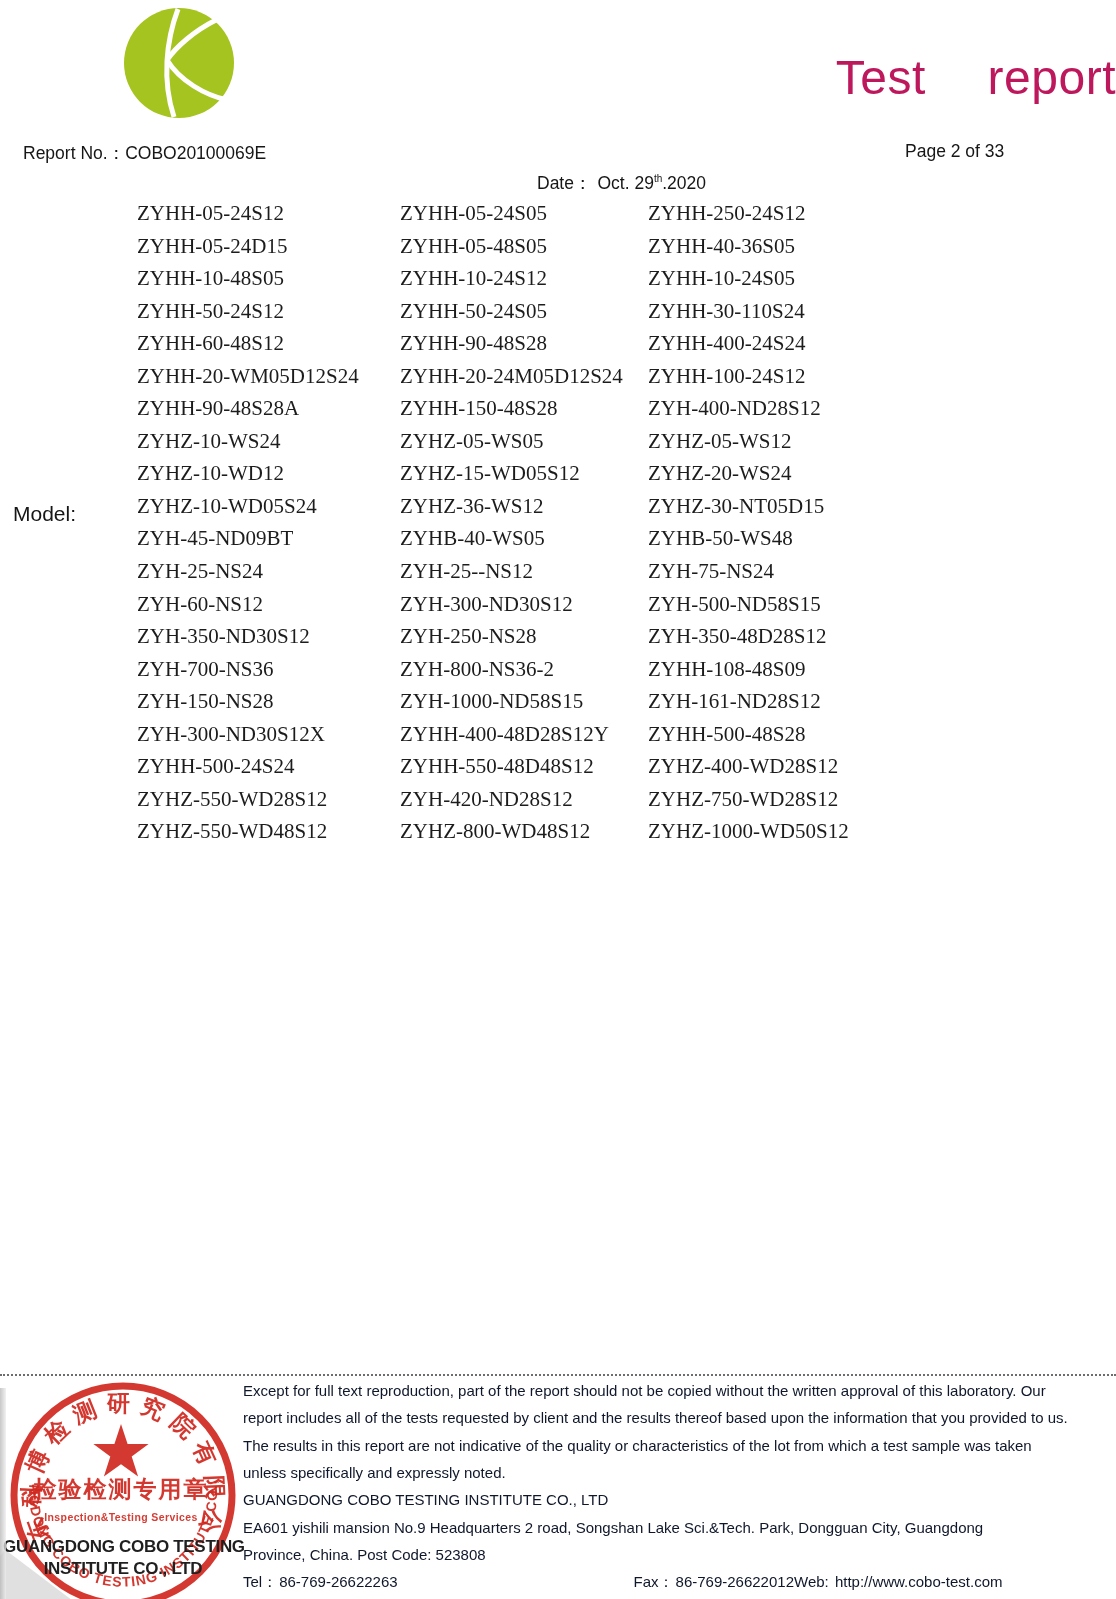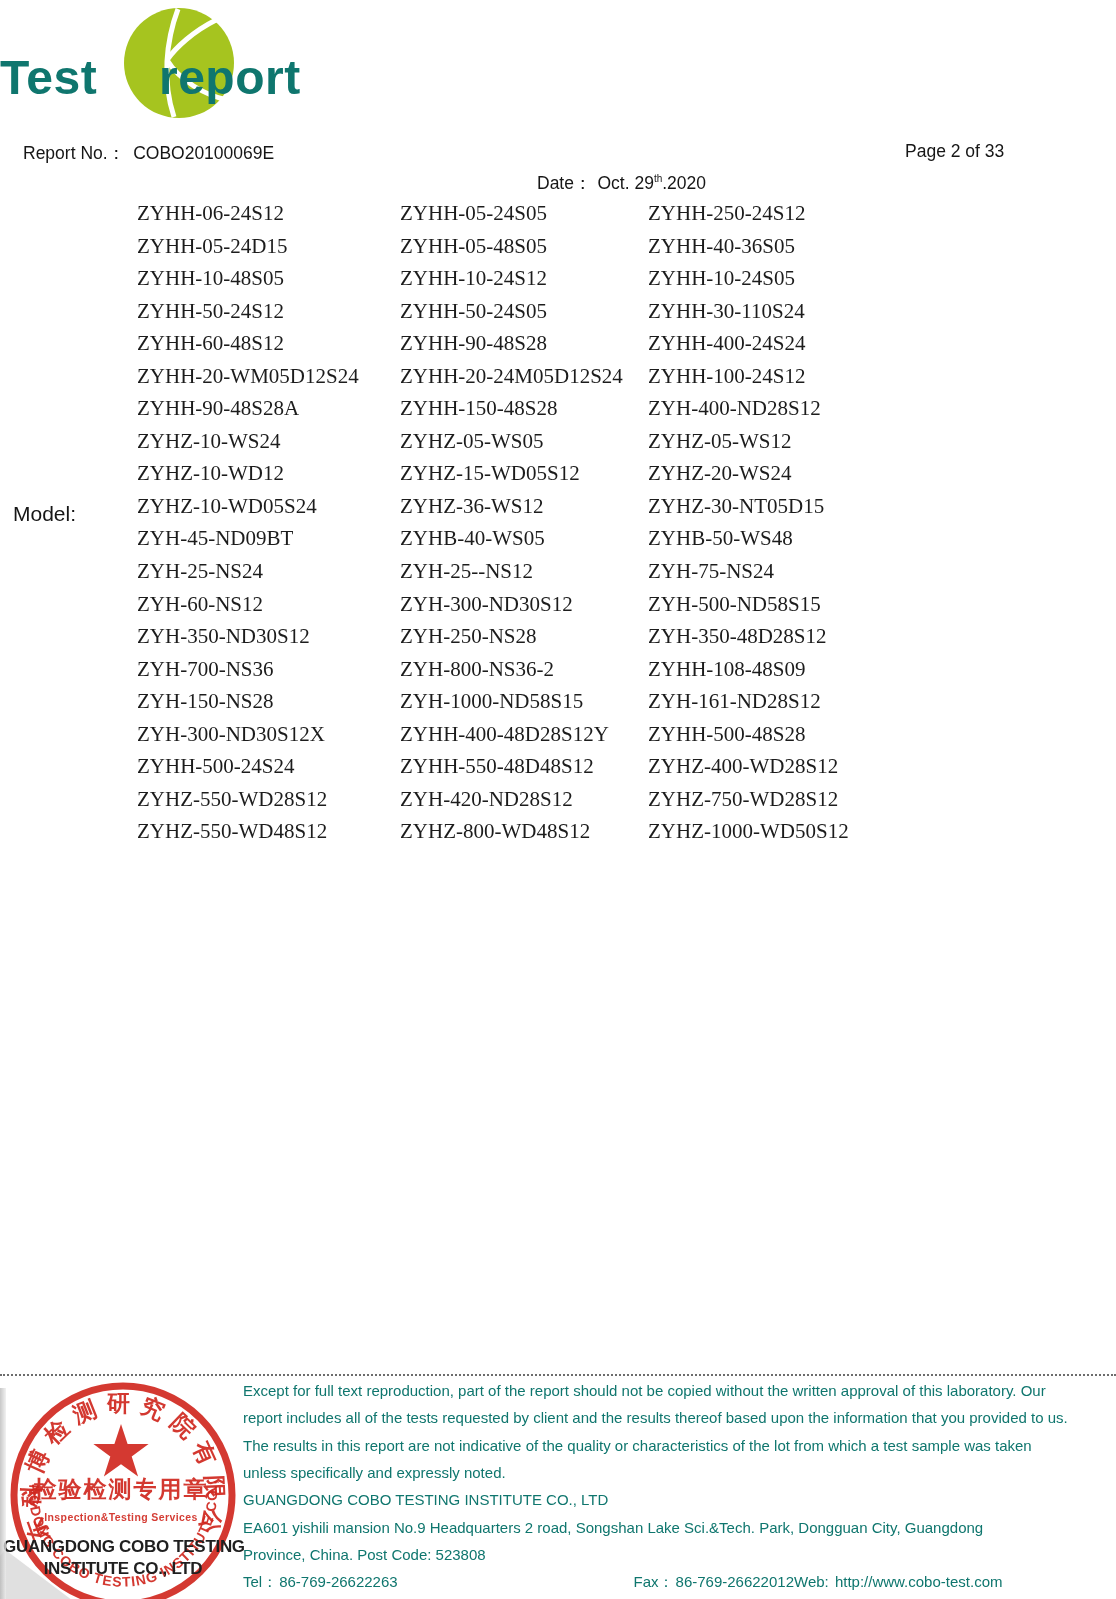--- a/index.html
+++ b/index.html
@@ -9,27 +9,27 @@
     margin:0 auto;
     background:#ffffff;
     overflow:hidden;
     font-family:"Liberation Sans", sans-serif;
     color:#1a1a1a;
   }
   
   .logo{position:absolute;left:123px;top:7px;width:113px;height:112px;}
   .title{
     position:absolute;left:0;top:50px;width:1116px;
-    text-align:left;
-    font-size:48px;font-weight:bold;color:#0f766e;
+    text-align:right;
+    font-size:48px;font-weight:normal;color:#be185d;
     word-spacing:48px;letter-spacing:0.5px;
   }
   .header-line{position:absolute;left:0;top:141px;width:1116px;height:24px;font-size:17.5px;color:#161616;}
   .hdr-report{position:absolute;left:23px;top:0;}
-  .hdr-report .val{margin-left:8px;}
+  .hdr-report .val{}
   .hdr-date{position:absolute;left:537px;top:16px;margin-top:14px;}
   .hdr-date .val{margin-left:6px;}
   .hdr-date sup{font-size:10px;vertical-align:super;line-height:0;}
   .hdr-page{position:absolute;left:905px;top:0;}
   
   .model-label{
     position:absolute;left:13px;top:502px;
     font-size:21px;color:#161616;
   }
   .model-grid{
@@ -41,21 +41,21 @@
     color:#1c1c1c;
     white-space:nowrap;
   }
   
   .dotline{
     position:absolute;left:0;top:1374px;width:1116px;height:0;
     border-top:2px dotted #6d6d6d;
   }
   .footer{
     position:absolute;left:243px;top:1377px;width:856px;
-    font-size:15px;line-height:27.35px;color:#0f766e;
+    font-size:15px;line-height:27.35px;color:#0f172a;
   }
   .footer .fline{white-space:nowrap;}
   .contact .c-tel{display:inline-block;width:257px;}
   .contact .c-fax{display:inline-block;width:294px;text-align:right;}
   .contact .lbl{margin-right:2px;}
   
   .stamp{position:absolute;left:3px;top:1381px;width:240px;height:218px;}
   .stamp-overlay{
     position:absolute;left:3px;width:240px;text-align:center;
     font-size:17px;font-weight:bold;letter-spacing:-0.3px;color:#1f1f1f;
@@ -88,21 +88,21 @@
   <div class="title">Test  report</div>
 
   <div class="header-line">
     <span class="hdr-report"><span>Report No.：</span><span class="val">COBO20100069E</span></span>
     <span class="hdr-date"><span>Date：</span><span class="val"><span>Oct. 29</span><sup>th</sup><span>.2020</span></span></span>
     <span class="hdr-page">Page 2 of 33</span>
   </div>
 
   <div class="model-label">Model:</div>
   <div class="model-grid">
-      <div>ZYHH-06-24S12</div>
+      <div>ZYHH-05-24S12</div>
       <div>ZYHH-05-24S05</div>
       <div>ZYHH-250-24S12</div>
       <div>ZYHH-05-24D15</div>
       <div>ZYHH-05-48S05</div>
       <div>ZYHH-40-36S05</div>
       <div>ZYHH-10-48S05</div>
       <div>ZYHH-10-24S12</div>
       <div>ZYHH-10-24S05</div>
       <div>ZYHH-50-24S12</div>
       <div>ZYHH-50-24S05</div>

